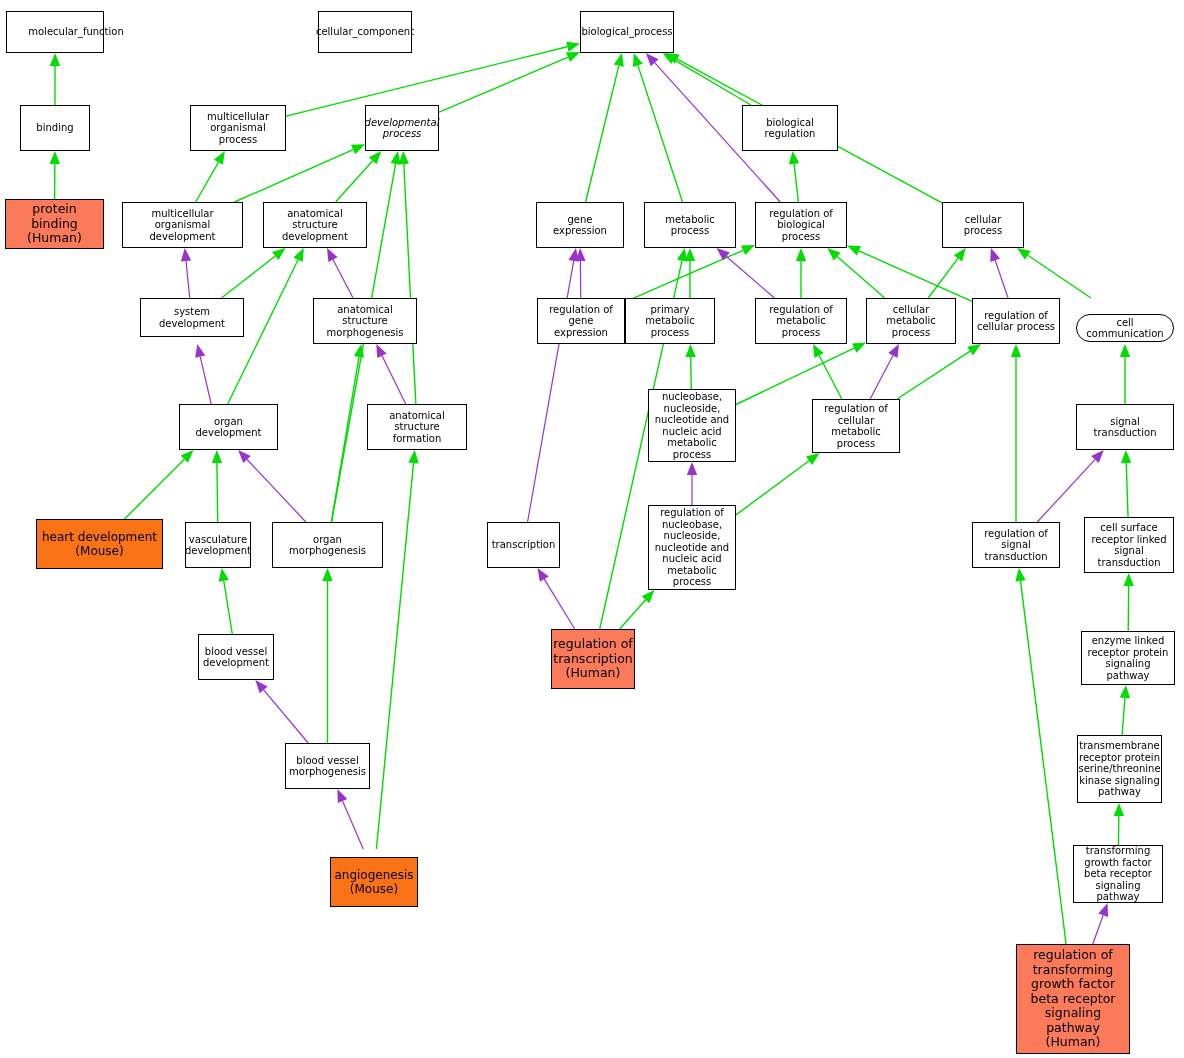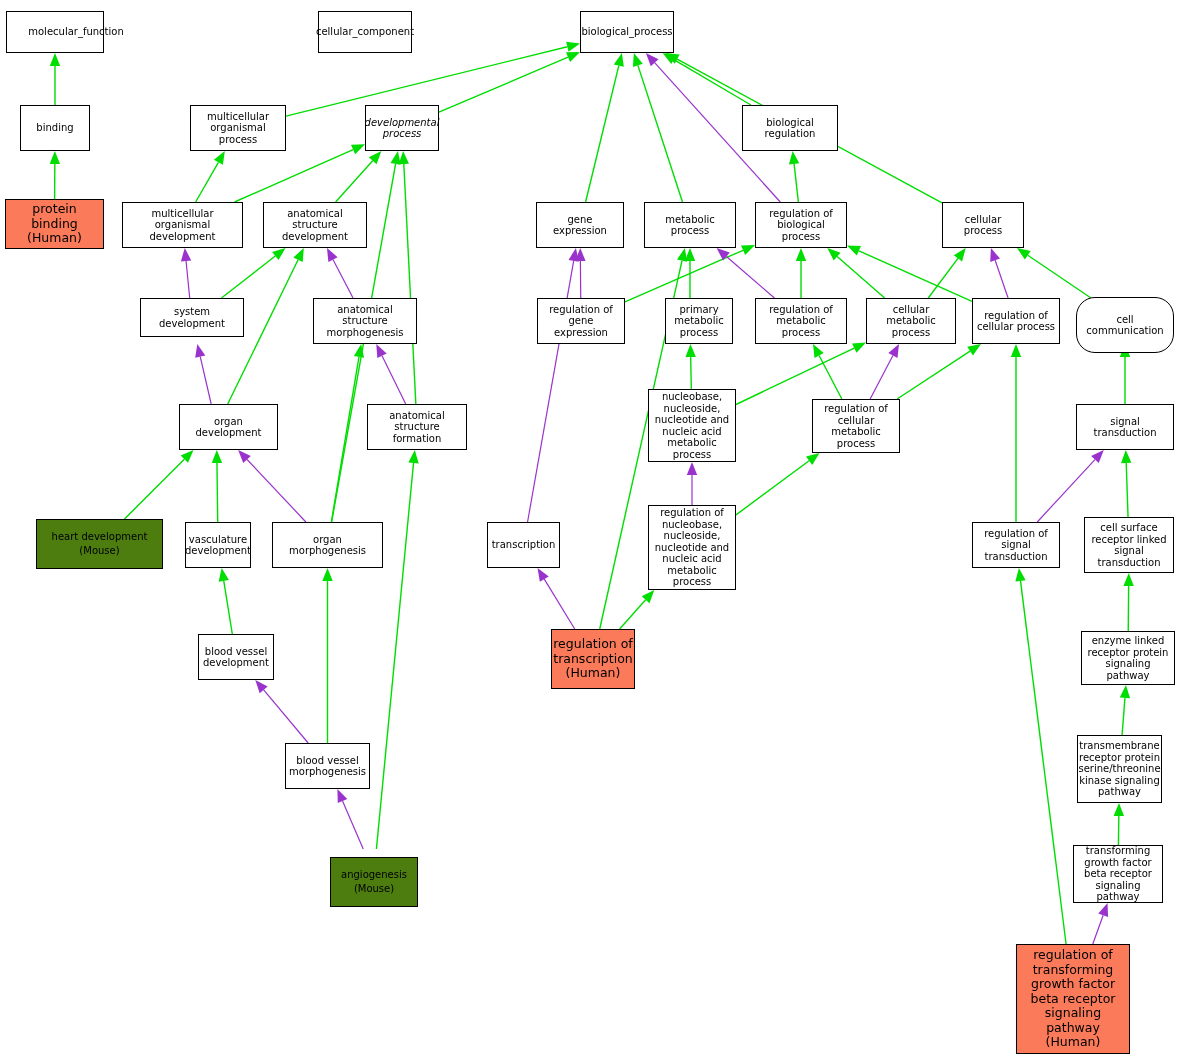--- a/index.html
+++ b/index.html
@@ -4,21 +4,21 @@
 <style>
   html,body{margin:0;padding:0;background:#ffffff;}
   #canvas{position:relative;width:1184px;height:1058px;background:#ffffff;
           font-family:"DejaVu Sans","Liberation Sans",sans-serif;overflow:hidden;}
   #edges{position:absolute;left:0;top:0;width:1184px;height:1058px;}
   .node{position:absolute;box-sizing:border-box;border:1px solid #000000;
         background:#ffffff;display:flex;align-items:center;justify-content:center;
         text-align:center;color:#000000;font-size:10px;line-height:11.5px;
         padding:1px 2px;}
   .node.hilite-human{background:#FB7A5A;font-size:12.5px;line-height:14.5px;}
-  .node.hilite-mouse{background:#4d7c0f;font-size:10px;line-height:14.5px;}
+  .node.hilite-mouse{background:#f97316;font-size:12px;line-height:14.5px;}
   .node span{display:block;white-space:pre-line;}
 </style>
 </head>
 <body>
 
 <div id="canvas">
   <svg id="edges" viewBox="0 0 1184 1058" xmlns="http://www.w3.org/2000/svg">
       <line x1="55" y1="105" x2="55" y2="66" stroke="#00DD00" stroke-width="1.4"></line>
       <polygon points="55,53 60.2,66 49.8,66" fill="#00DD00"></polygon>
       <line x1="54.630208333333336" y1="199" x2="54.812500918334365" y2="163.99982367980252" stroke="#00DD00" stroke-width="1.4"></line>
@@ -193,37 +193,37 @@
         <span>system development</span>
       </div>
       <div class="node" style="left: 313px; top: 298px; width: 104px; height: 46px;">
         <span>anatomical structure
 morphogenesis</span>
       </div>
       <div class="node" style="left: 537px; top: 298px; width: 88px; height: 46px;">
         <span>regulation of
 gene expression</span>
       </div>
-      <div class="node" style="left: 665px; top: 298px; width: 68px; height: 46px;">
+      <div class="node" style="left: 625px; top: 298px; width: 90px; height: 46px;">
         <span>primary metabolic
 process</span>
       </div>
       <div class="node" style="left: 755px; top: 298px; width: 92px; height: 46px;">
         <span>regulation of
 metabolic process</span>
       </div>
       <div class="node" style="left: 866px; top: 298px; width: 90px; height: 46px;">
         <span>cellular metabolic
 process</span>
       </div>
       <div class="node" style="left: 972px; top: 298px; width: 88px; height: 46px;">
         <span>regulation of
 cellular process</span>
       </div>
-      <div class="node" style="left: 1076px; top: 297px; width: 98px; height: 56px; border-radius: 19px;">
+      <div class="node" style="left: 1076px; top: 314px; width: 98px; height: 28px; border-radius: 19px;">
         <span>cell communication</span>
       </div>
       <div class="node" style="left: 167px; top: 404px; width: 99px; height: 46px; margin-left: 12px;">
         <span>organ development</span>
       </div>
       <div class="node" style="left: 367px; top: 404px; width: 100px; height: 46px;">
         <span>anatomical structure
 formation</span>
       </div>
       <div class="node" style="left: 648px; top: 389px; width: 88px; height: 73px;">

